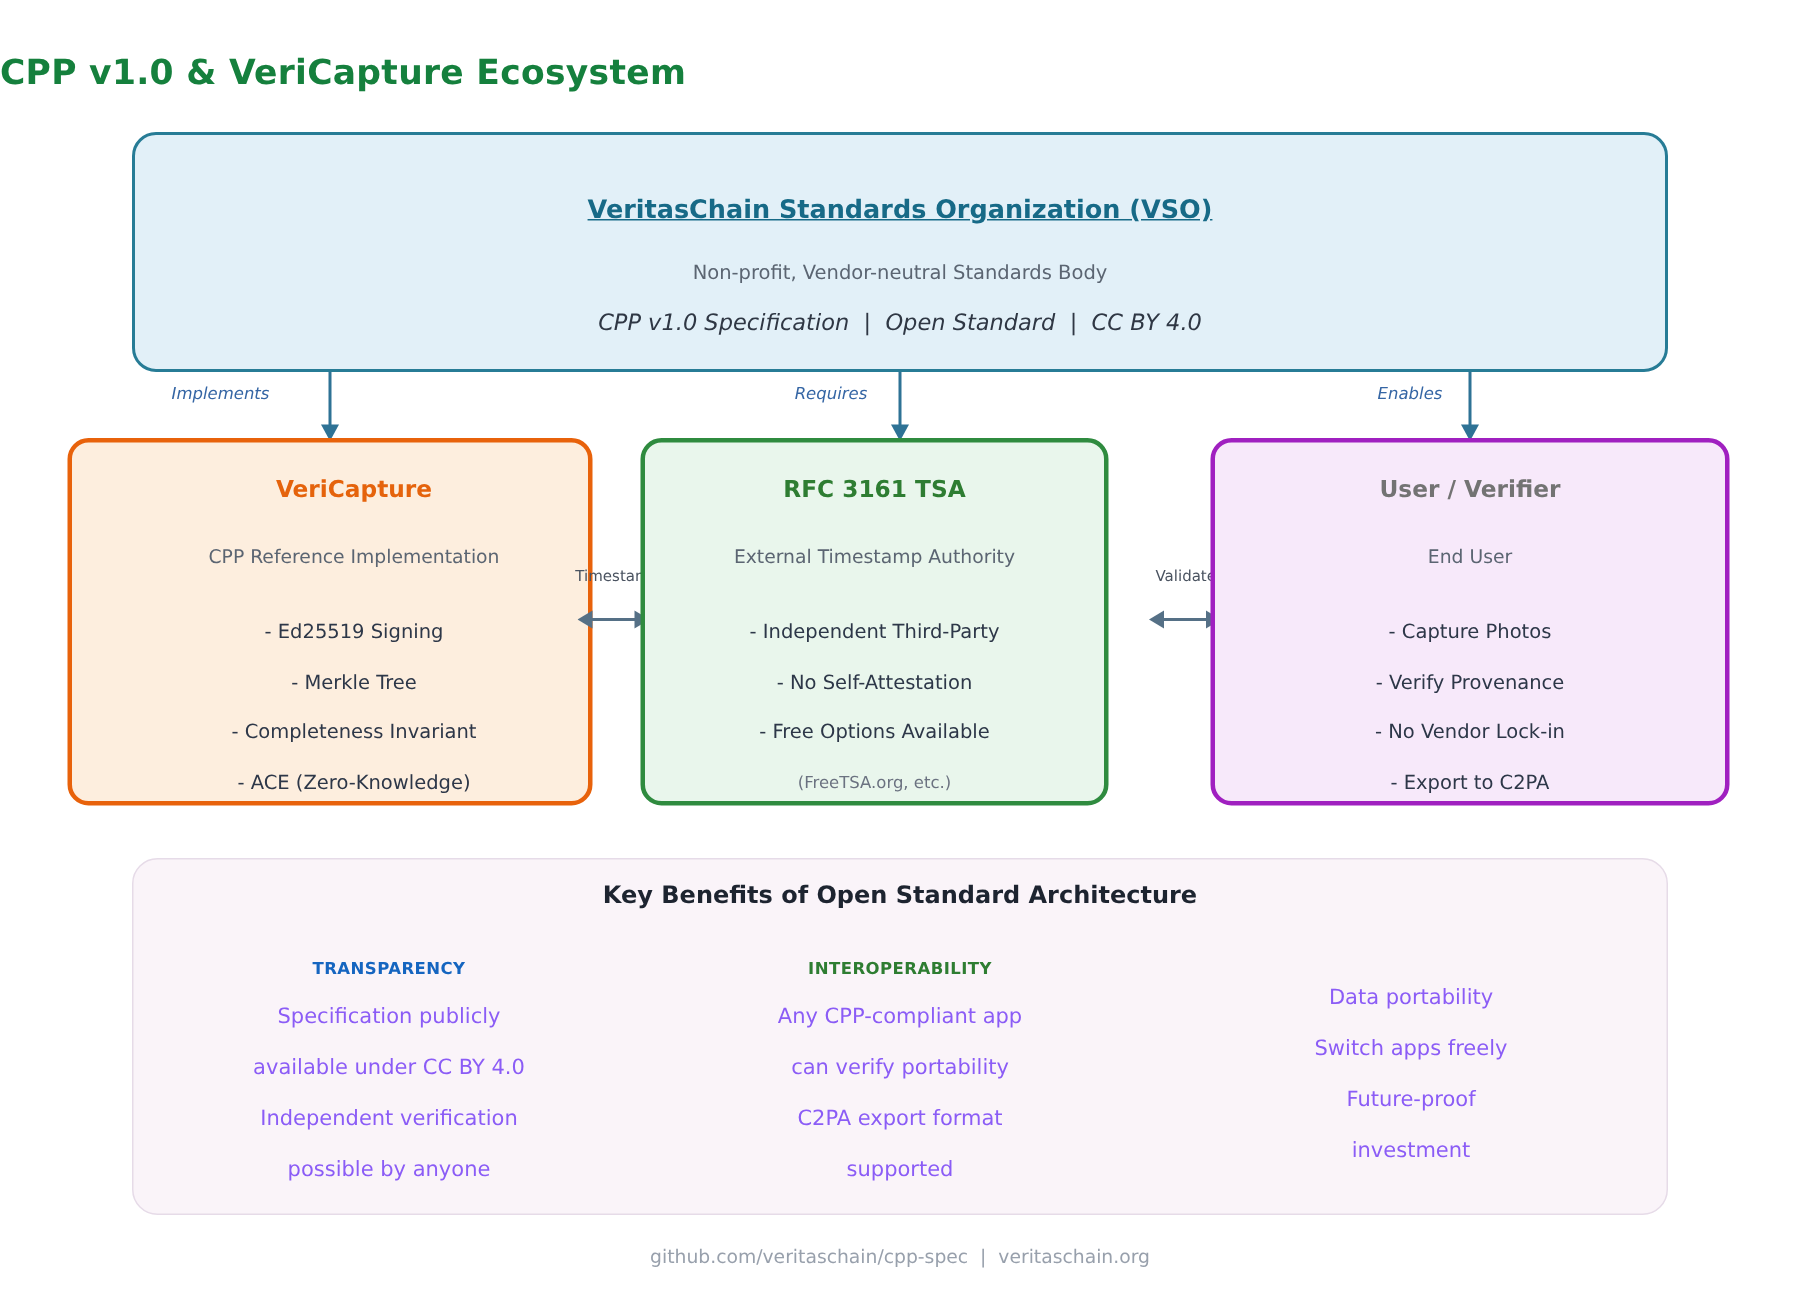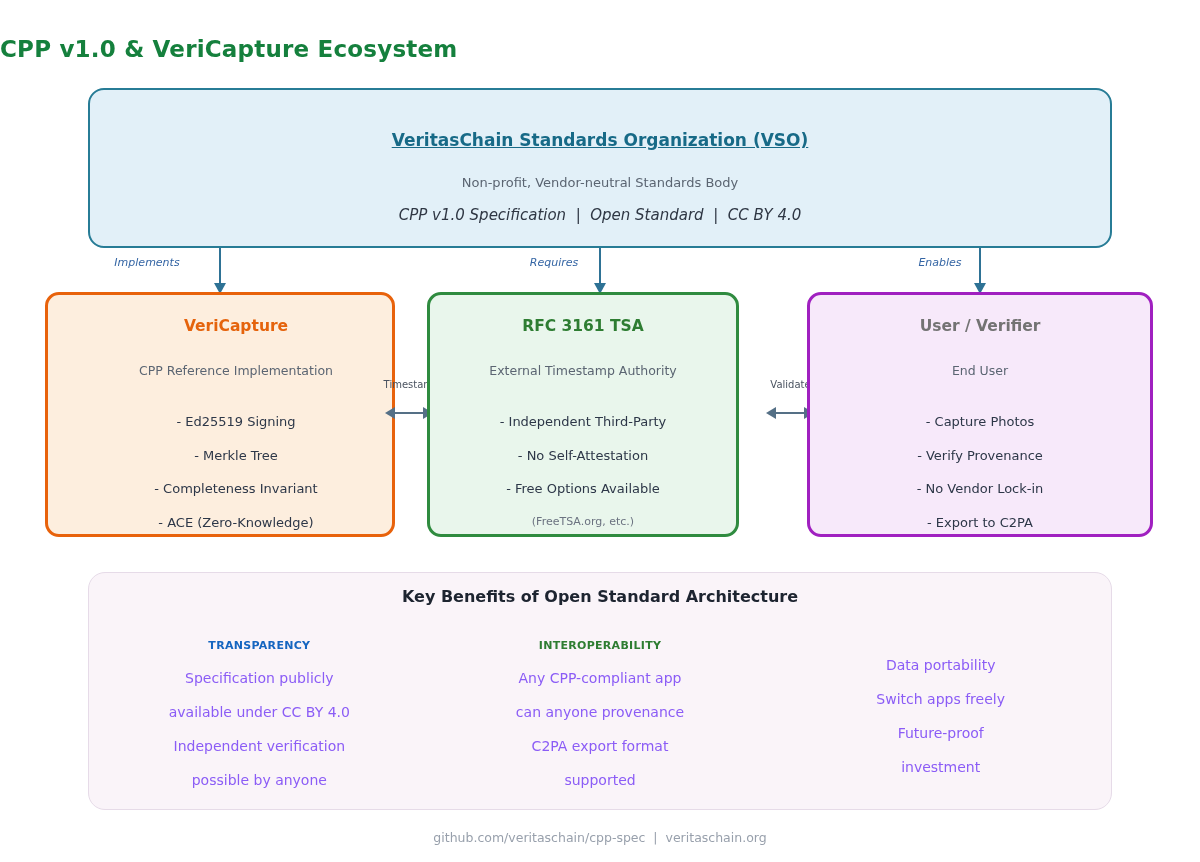--- a/index.html
+++ b/index.html
@@ -198,21 +198,21 @@
       <div class="benefit-col">
         <div class="benefit-header benefit-header-transparency">TRANSPARENCY</div>
         <div class="benefit-line">Specification publicly</div>
         <div class="benefit-line">available under CC BY 4.0</div>
         <div class="benefit-line">Independent verification</div>
         <div class="benefit-line">possible by anyone</div>
       </div>
       <div class="benefit-col">
         <div class="benefit-header benefit-header-interoperability">INTEROPERABILITY</div>
         <div class="benefit-line">Any CPP-compliant app</div>
-        <div class="benefit-line">can anyone provenance</div>
+        <div class="benefit-line">can verify portability</div>
         <div class="benefit-line">C2PA export format</div>
         <div class="benefit-line">supported</div>
       </div>
       <div class="benefit-col">
         <div class="benefit-line">Data portability</div>
         <div class="benefit-line">Switch apps freely</div>
         <div class="benefit-line">Future-proof</div>
         <div class="benefit-line">investment</div>
       </div>
     </div>

